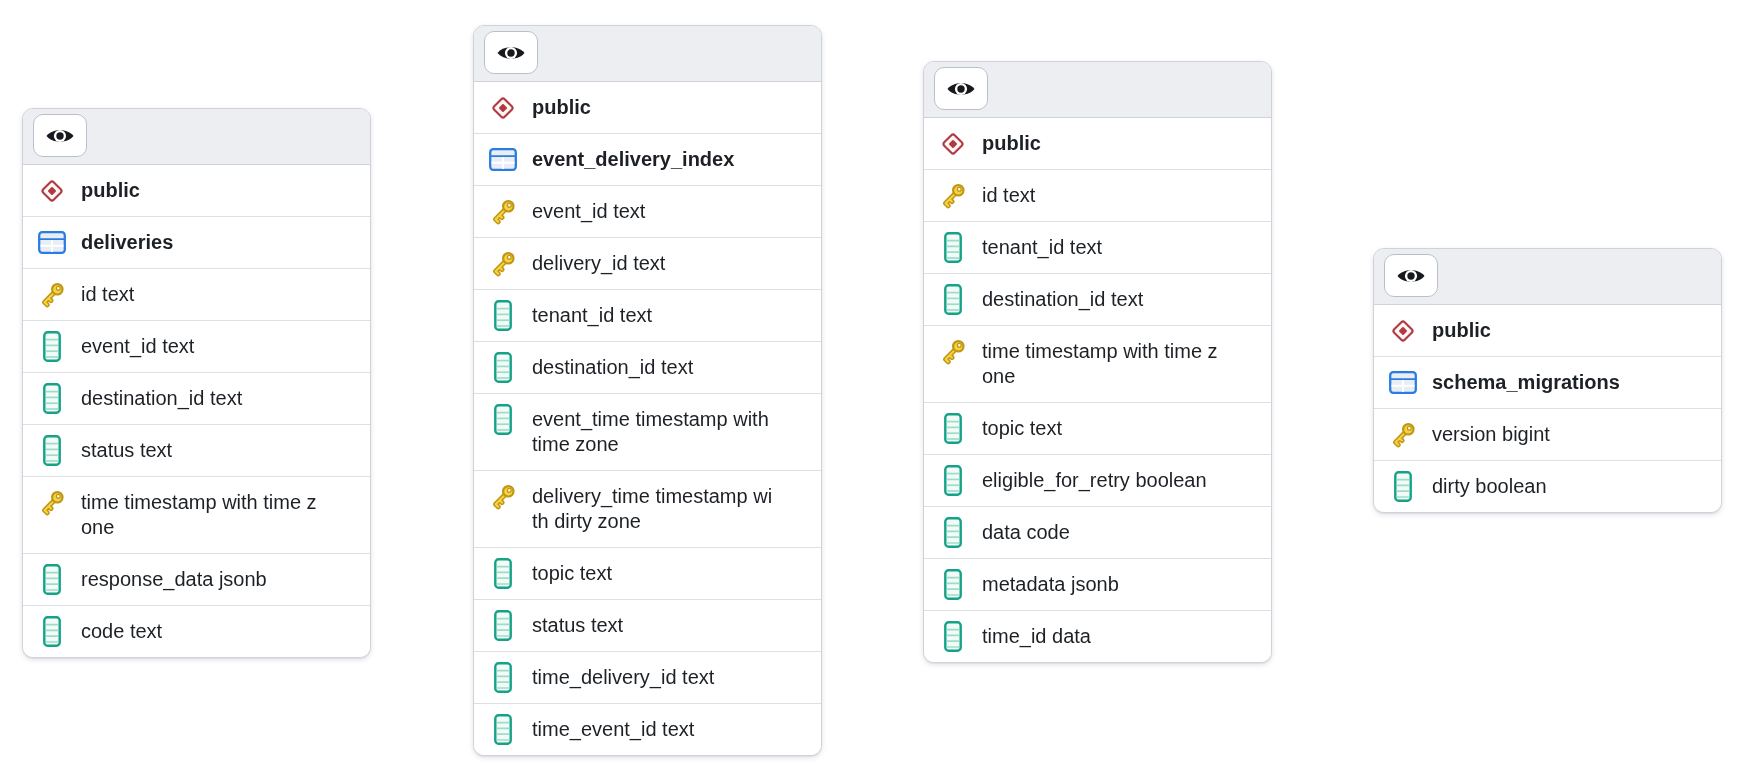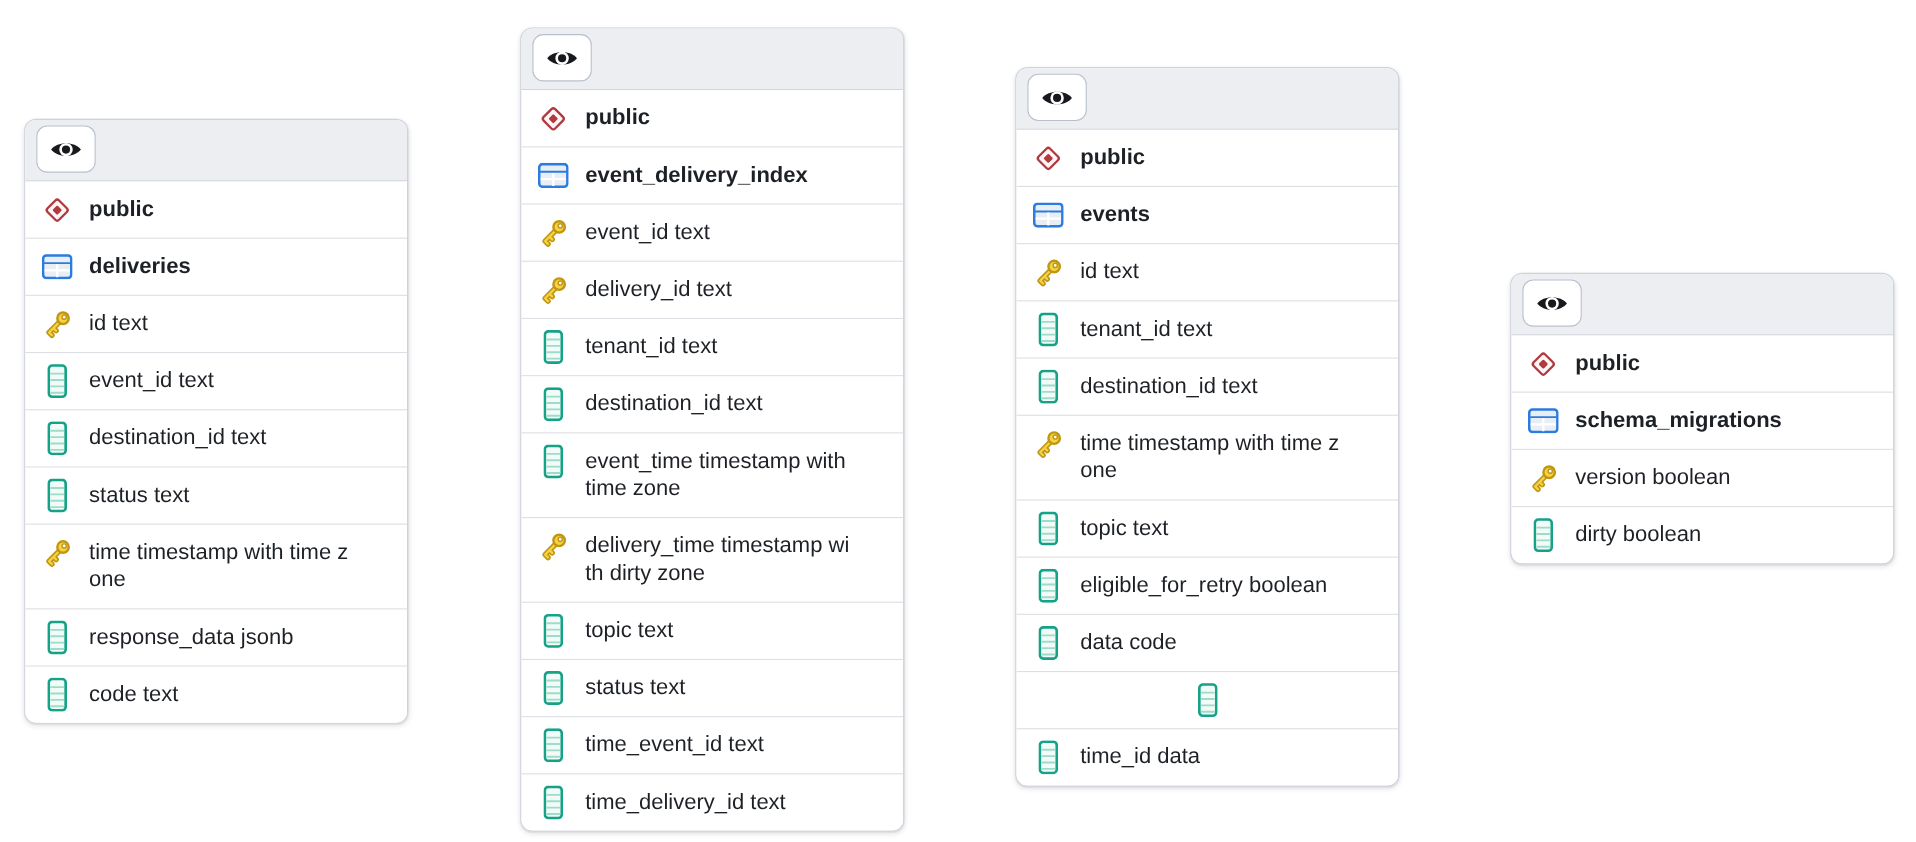--- a/index.html
+++ b/index.html
@@ -37,21 +37,21 @@
     display:flex;align-items:center;justify-content:center;
     padding:0;cursor:pointer;
   }
   .rows{display:block;}
   .row{
     display:flex;
     align-items:flex-start;
     box-sizing:border-box;
     background:#ffffff;
   }
-  .row + .row{border-top:1px solid var(--row-separator);justify-content:center;}
+  .row + .row{border-top:1px solid var(--row-separator);}
   .icon-cell{
     flex:0 0 58px;
     height:51px;
     display:flex;align-items:center;justify-content:center;
   }
   .label{
     flex:1 1 auto;
     padding:13px 48px 13px 0;
     font-size:20px;
     line-height:25px;
@@ -310,33 +310,33 @@
         <div class="row">
           <span class="icon-cell">
             <svg width="18" height="31" viewBox="0 0 18 31">
               <rect x="1.3" y="1.3" width="15.4" height="28.4" rx="3.2" fill="#f2fbf7" stroke="#15a287" stroke-width="2.4"></rect>
               <line x1="2.8" y1="8.6" x2="15.2" y2="8.6" stroke="#9edcc9" stroke-width="1.7"></line>
               <line x1="2.8" y1="14.4" x2="15.2" y2="14.4" stroke="#9edcc9" stroke-width="1.7"></line>
               <line x1="2.8" y1="20.2" x2="15.2" y2="20.2" stroke="#9edcc9" stroke-width="1.7"></line>
               <line x1="2.8" y1="26" x2="15.2" y2="26" stroke="#9edcc9" stroke-width="1.7"></line>
             </svg>
           </span>
+          <span class="label">time_delivery_id text</span>
+        </div>
+        <div class="row">
+          <span class="icon-cell">
+            <svg width="18" height="31" viewBox="0 0 18 31">
+              <rect x="1.3" y="1.3" width="15.4" height="28.4" rx="3.2" fill="#f2fbf7" stroke="#15a287" stroke-width="2.4"></rect>
+              <line x1="2.8" y1="8.6" x2="15.2" y2="8.6" stroke="#9edcc9" stroke-width="1.7"></line>
+              <line x1="2.8" y1="14.4" x2="15.2" y2="14.4" stroke="#9edcc9" stroke-width="1.7"></line>
+              <line x1="2.8" y1="20.2" x2="15.2" y2="20.2" stroke="#9edcc9" stroke-width="1.7"></line>
+              <line x1="2.8" y1="26" x2="15.2" y2="26" stroke="#9edcc9" stroke-width="1.7"></line>
+            </svg>
+          </span>
           <span class="label">time_event_id text</span>
-        </div>
-        <div class="row">
-          <span class="icon-cell">
-            <svg width="18" height="31" viewBox="0 0 18 31">
-              <rect x="1.3" y="1.3" width="15.4" height="28.4" rx="3.2" fill="#f2fbf7" stroke="#15a287" stroke-width="2.4"></rect>
-              <line x1="2.8" y1="8.6" x2="15.2" y2="8.6" stroke="#9edcc9" stroke-width="1.7"></line>
-              <line x1="2.8" y1="14.4" x2="15.2" y2="14.4" stroke="#9edcc9" stroke-width="1.7"></line>
-              <line x1="2.8" y1="20.2" x2="15.2" y2="20.2" stroke="#9edcc9" stroke-width="1.7"></line>
-              <line x1="2.8" y1="26" x2="15.2" y2="26" stroke="#9edcc9" stroke-width="1.7"></line>
-            </svg>
-          </span>
-          <span class="label">time_delivery_id text</span>
         </div>
       </div>
     </section>
     <section class="card" style="left: 923px; top: 61px; width: 349px;">
       <div class="card-header">
         <button class="eye-btn">
           <span style="display: flex;">
             <svg width="30" height="22" viewBox="0 0 30 22">
               <path d="M1.5 11 C7.2 3.4 22.8 3.4 28.5 11 C22.8 18.6 7.2 18.6 1.5 11 Z" fill="#17191d"></path>
               <circle cx="15" cy="11" r="6.1" fill="#ffffff"></circle>
@@ -348,31 +348,20 @@
       <div class="rows">
         <div class="row bold">
           <span class="icon-cell">
             <svg width="26" height="26" viewBox="0 0 26 26">
               <rect x="5.6" y="5.6" width="14.8" height="14.8" rx="2.4" transform="rotate(45 13 13)" fill="#fdf4f4" stroke="#b03a40" stroke-width="2.1" stroke-linejoin="round"></rect>
               <rect x="9.9" y="9.9" width="6.2" height="6.2" rx="1" transform="rotate(45 13 13)" fill="#b03a40"></rect>
             </svg>
           </span>
           <span class="label">public</span>
         </div>
-        <div class="row bold">
-          <span class="icon-cell">
-            <svg width="28" height="23" viewBox="0 0 28 23">
-              <rect x="1.2" y="1.2" width="25.6" height="20.6" rx="3" fill="#e9edf4" stroke="#2b7ce0" stroke-width="2.3"></rect>
-              <line x1="2" y1="8.2" x2="26.5" y2="8.2" stroke="#2b7ce0" stroke-width="1.8"></line>
-              <line x1="14" y1="9.2" x2="14" y2="21" stroke="#ffffff" stroke-width="2"></line>
-              <line x1="2.5" y1="14.8" x2="25.5" y2="14.8" stroke="#ffffff" stroke-width="2"></line>
-            </svg>
-          </span>
-          <span class="label">events</span>
-        </div>
         <div class="row">
           <span class="icon-cell">
             <svg width="27" height="27" viewBox="0 0 27 27">
               <path d="M15.2 11.6 L5.6 21.2 M5.6 21.2 L8.2 23.8 M9.6 17.2 L12 19.6" stroke="#bf9712" stroke-width="5" stroke-linecap="round" fill="none"></path>
               <path d="M15.2 11.6 L5.6 21.2 M5.6 21.2 L8.2 23.8 M9.6 17.2 L12 19.6" stroke="#f7d245" stroke-width="2" stroke-linecap="round" fill="none"></path>
               <circle cx="18.3" cy="8.3" r="5.2" fill="#f7d245" stroke="#bf9712" stroke-width="2.2"></circle>
               <circle cx="19.3" cy="7.3" r="1.9" fill="#ffffff" stroke="#bf9712" stroke-width="1.3"></circle>
             </svg>
           </span>
           <span class="label">id text</span>
@@ -451,20 +440,21 @@
         <div class="row">
           <span class="icon-cell">
             <svg width="18" height="31" viewBox="0 0 18 31">
               <rect x="1.3" y="1.3" width="15.4" height="28.4" rx="3.2" fill="#f2fbf7" stroke="#15a287" stroke-width="2.4"></rect>
               <line x1="2.8" y1="8.6" x2="15.2" y2="8.6" stroke="#9edcc9" stroke-width="1.7"></line>
               <line x1="2.8" y1="14.4" x2="15.2" y2="14.4" stroke="#9edcc9" stroke-width="1.7"></line>
               <line x1="2.8" y1="20.2" x2="15.2" y2="20.2" stroke="#9edcc9" stroke-width="1.7"></line>
               <line x1="2.8" y1="26" x2="15.2" y2="26" stroke="#9edcc9" stroke-width="1.7"></line>
             </svg>
           </span>
+          <span class="label">metadata jsonb</span>
         </div>
         <div class="row">
           <span class="icon-cell">
             <svg width="18" height="31" viewBox="0 0 18 31">
               <rect x="1.3" y="1.3" width="15.4" height="28.4" rx="3.2" fill="#f2fbf7" stroke="#15a287" stroke-width="2.4"></rect>
               <line x1="2.8" y1="8.6" x2="15.2" y2="8.6" stroke="#9edcc9" stroke-width="1.7"></line>
               <line x1="2.8" y1="14.4" x2="15.2" y2="14.4" stroke="#9edcc9" stroke-width="1.7"></line>
               <line x1="2.8" y1="20.2" x2="15.2" y2="20.2" stroke="#9edcc9" stroke-width="1.7"></line>
               <line x1="2.8" y1="26" x2="15.2" y2="26" stroke="#9edcc9" stroke-width="1.7"></line>
             </svg>
@@ -508,21 +498,21 @@
         </div>
         <div class="row">
           <span class="icon-cell">
             <svg width="27" height="27" viewBox="0 0 27 27">
               <path d="M15.2 11.6 L5.6 21.2 M5.6 21.2 L8.2 23.8 M9.6 17.2 L12 19.6" stroke="#bf9712" stroke-width="5" stroke-linecap="round" fill="none"></path>
               <path d="M15.2 11.6 L5.6 21.2 M5.6 21.2 L8.2 23.8 M9.6 17.2 L12 19.6" stroke="#f7d245" stroke-width="2" stroke-linecap="round" fill="none"></path>
               <circle cx="18.3" cy="8.3" r="5.2" fill="#f7d245" stroke="#bf9712" stroke-width="2.2"></circle>
               <circle cx="19.3" cy="7.3" r="1.9" fill="#ffffff" stroke="#bf9712" stroke-width="1.3"></circle>
             </svg>
           </span>
-          <span class="label">version boolean</span>
+          <span class="label">version bigint</span>
         </div>
         <div class="row">
           <span class="icon-cell">
             <svg width="18" height="31" viewBox="0 0 18 31">
               <rect x="1.3" y="1.3" width="15.4" height="28.4" rx="3.2" fill="#f2fbf7" stroke="#15a287" stroke-width="2.4"></rect>
               <line x1="2.8" y1="8.6" x2="15.2" y2="8.6" stroke="#9edcc9" stroke-width="1.7"></line>
               <line x1="2.8" y1="14.4" x2="15.2" y2="14.4" stroke="#9edcc9" stroke-width="1.7"></line>
               <line x1="2.8" y1="20.2" x2="15.2" y2="20.2" stroke="#9edcc9" stroke-width="1.7"></line>
               <line x1="2.8" y1="26" x2="15.2" y2="26" stroke="#9edcc9" stroke-width="1.7"></line>
             </svg>

